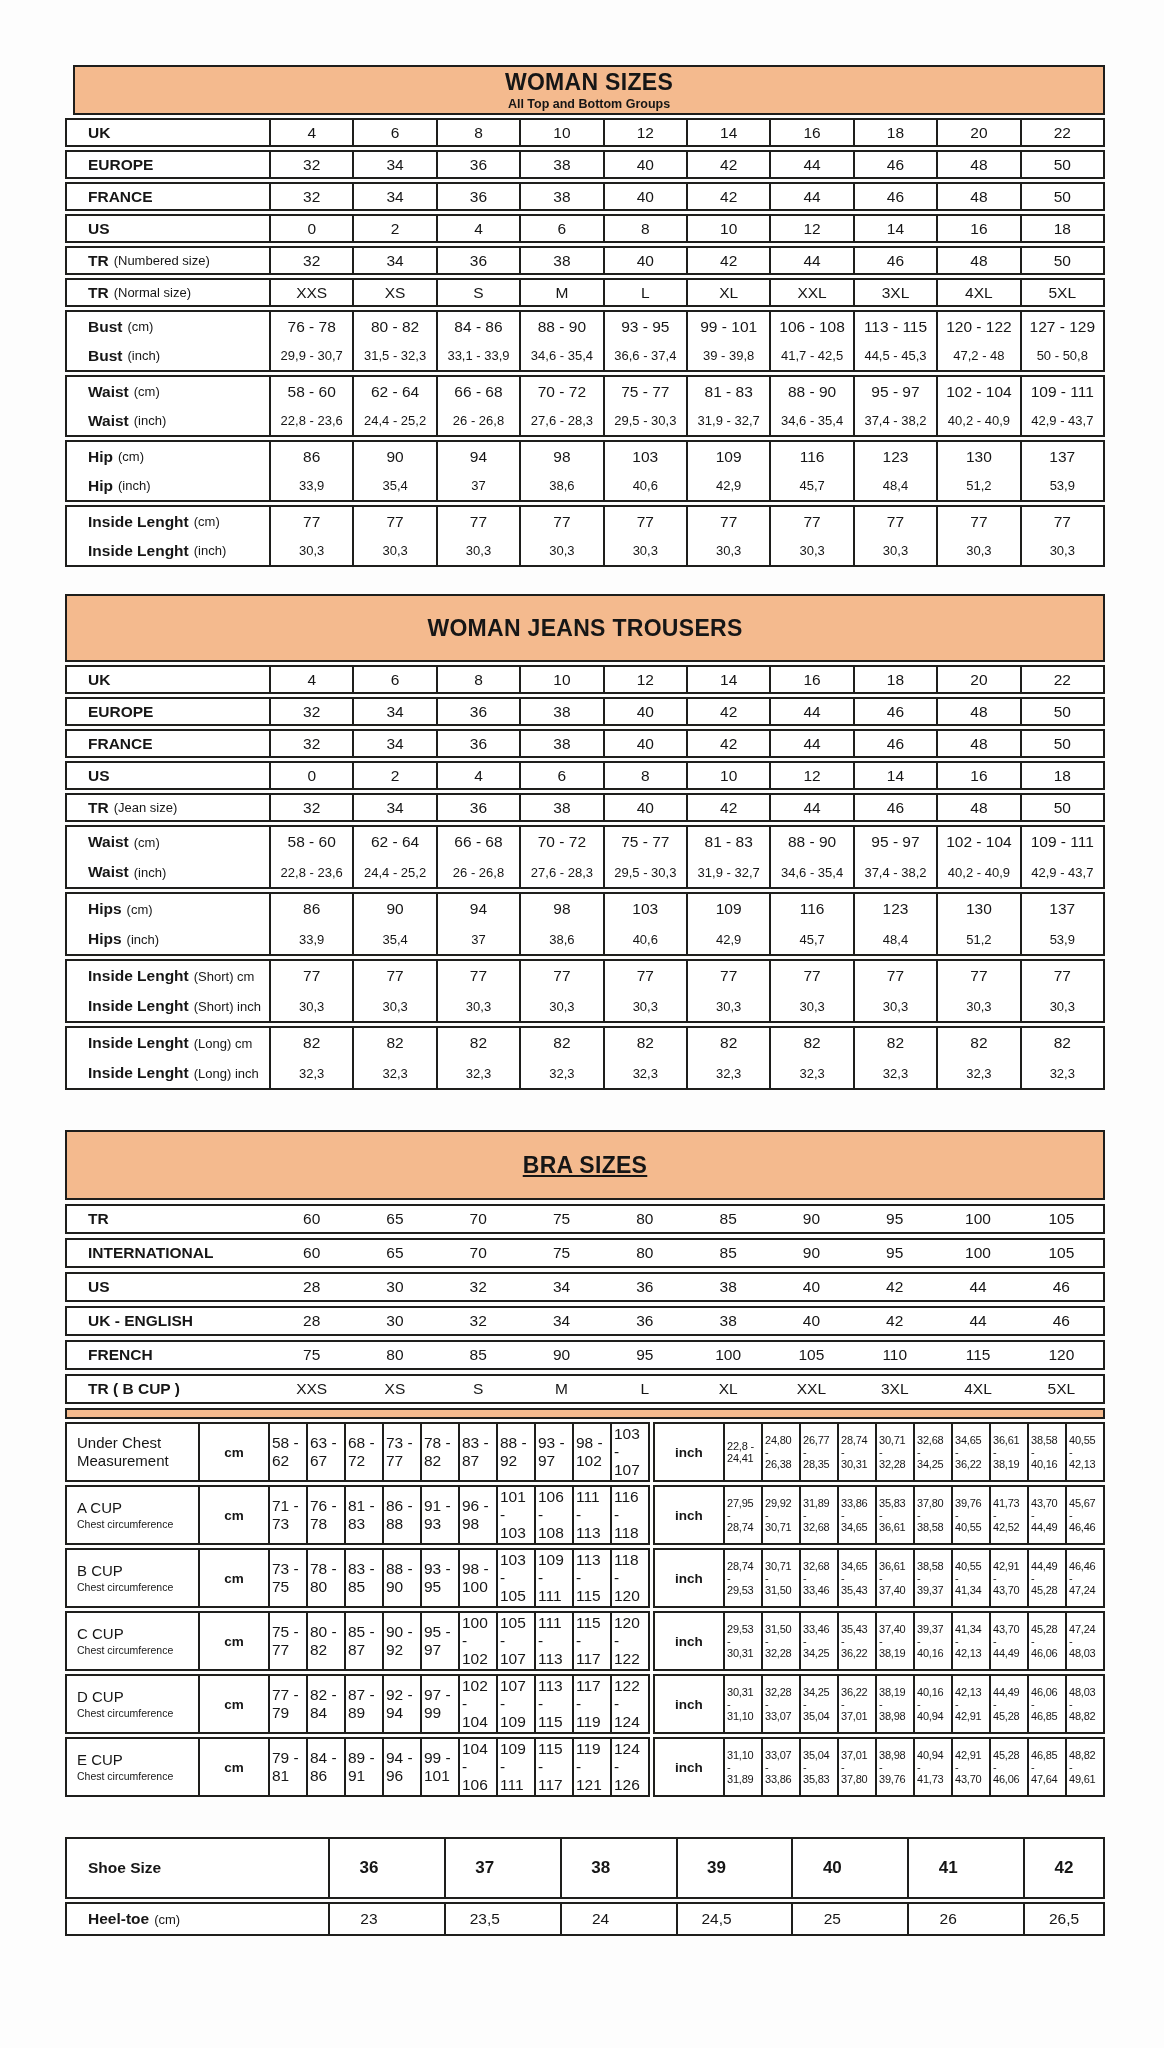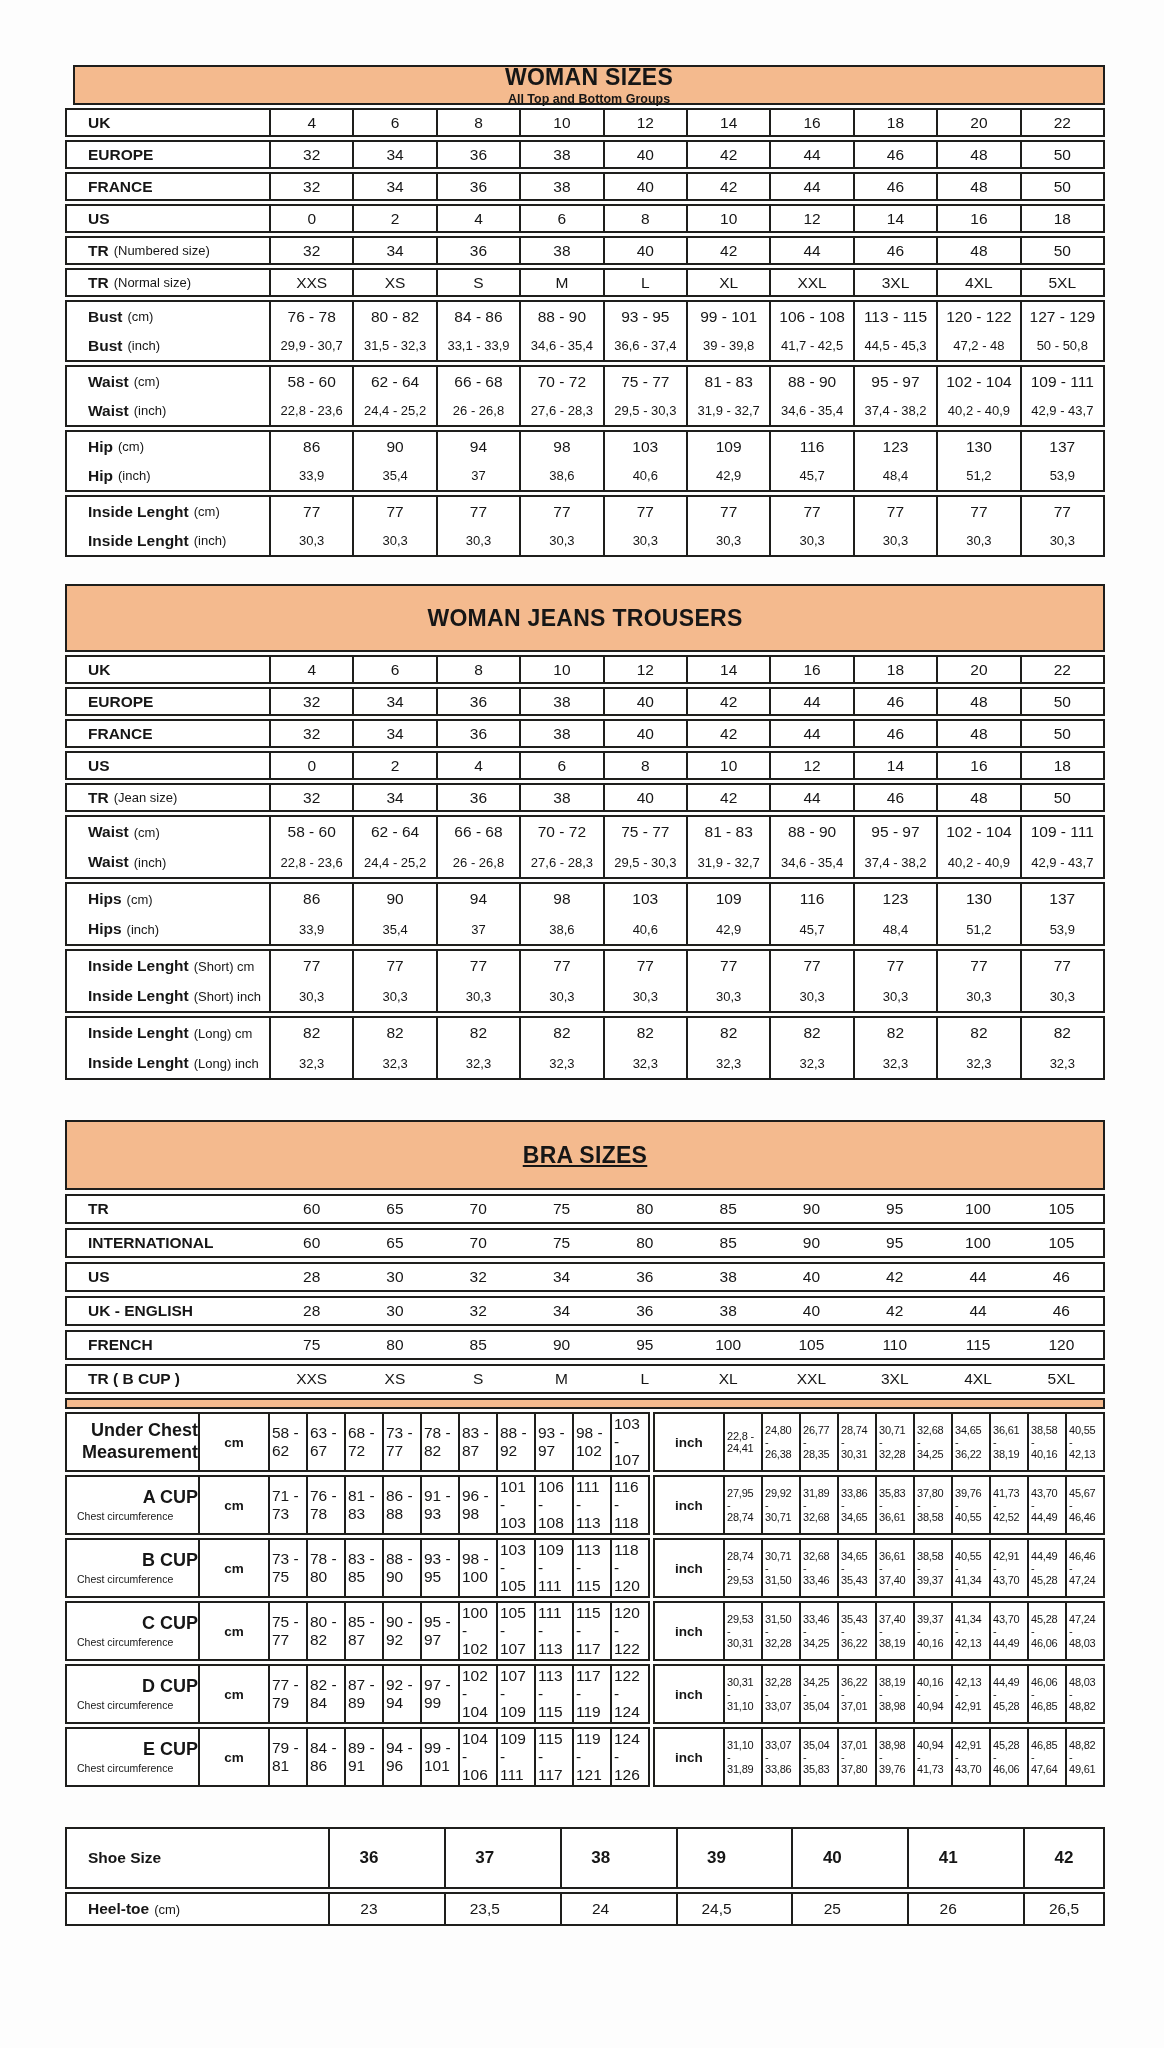--- a/index.html
+++ b/index.html
@@ -21,21 +21,21 @@
   section[data-name="table-bra-sizes"]{margin-bottom:40px;}
 
   
   .thead{
     background:var(--orange);border:2px solid var(--line);
     display:flex;flex-direction:column;align-items:center;justify-content:center;
     text-align:center;line-height:1.15;
   }
   .t-title{font-weight:700;font-size:23px;letter-spacing:.3px;}
   .t-sub{font-weight:700;font-size:12.5px;margin-top:1px;}
-  section[data-name="table-woman-sizes"] .thead{height:40px;margin-left:8px;}
+  section[data-name="table-woman-sizes"] .thead{height:50px;margin-left:8px;}
   section[data-name="table-woman-jeans-trousers"] .thead{height:68px;}
   section[data-name="table-bra-sizes"] .thead{height:70px;text-decoration:underline;}
   section[data-name="table-women-shoes-size-chart"] .thead{height:54px;}
 
   
   .trow,.tgroup{
     display:grid;border:2px solid var(--line);margin-top:3px;background:#fff;
     grid-auto-rows:1fr;align-items:stretch;
   }
   .cell{
@@ -54,21 +54,21 @@
 
   
   .strip{height:11px;background:var(--orange);border:2px solid var(--line);margin-top:4px;}
 
   
   .unit-group{display:flex;margin-top:3px;height:60px;align-items:stretch;}
   .ug-label{
     width:135px;flex:0 0 135px;border:2px solid var(--line);background:#fff;
     display:flex;flex-direction:column;justify-content:center;padding-left:10px;line-height:1.2;
   }
-  .ug-main{font-weight:700;font-size:18px;text-align:right;}
+  .ug-main{font-weight:400;font-size:15px;}
   .ug-sub{font-weight:400;font-size:10.5px;margin-top:1px;}
   .ug-rows{flex:1;display:flex;flex-direction:row;gap:3px;margin-left:-2px;}
   .ug-row{
     flex:1;display:grid;grid-template-columns:68px repeat(10,1fr);
     border:2px solid var(--line);background:#fff;
   }
   .unit-cell{font-weight:700;font-size:13.5px;}
 
   
   section[data-name="table-woman-sizes"] .trow,

